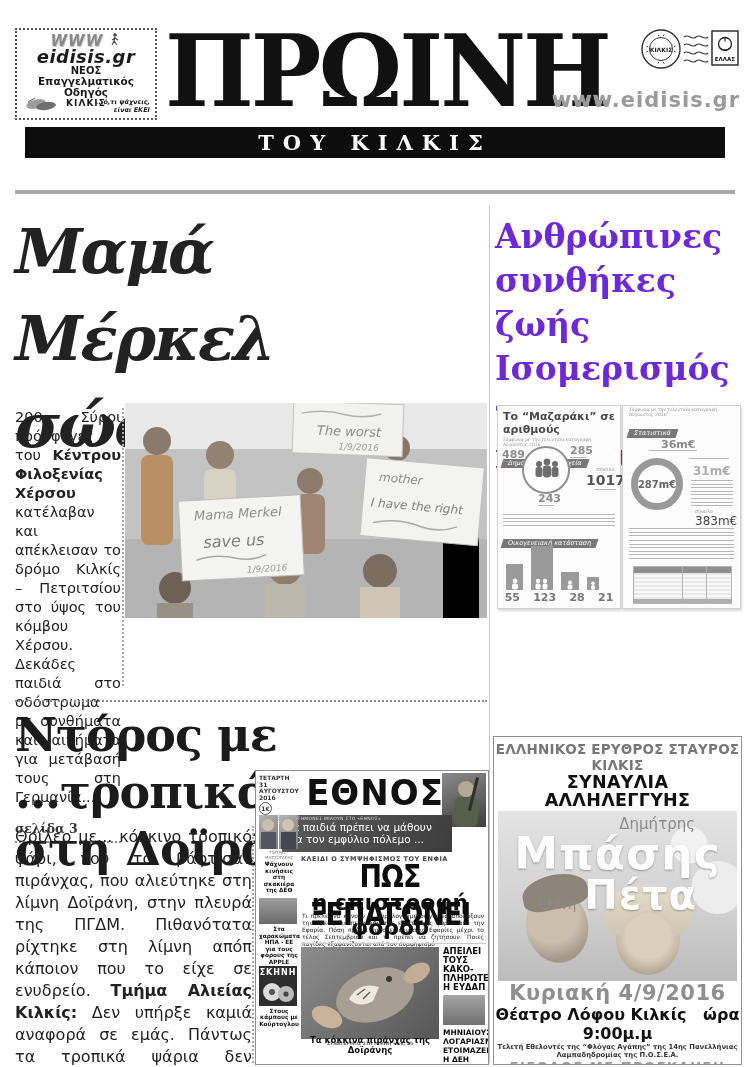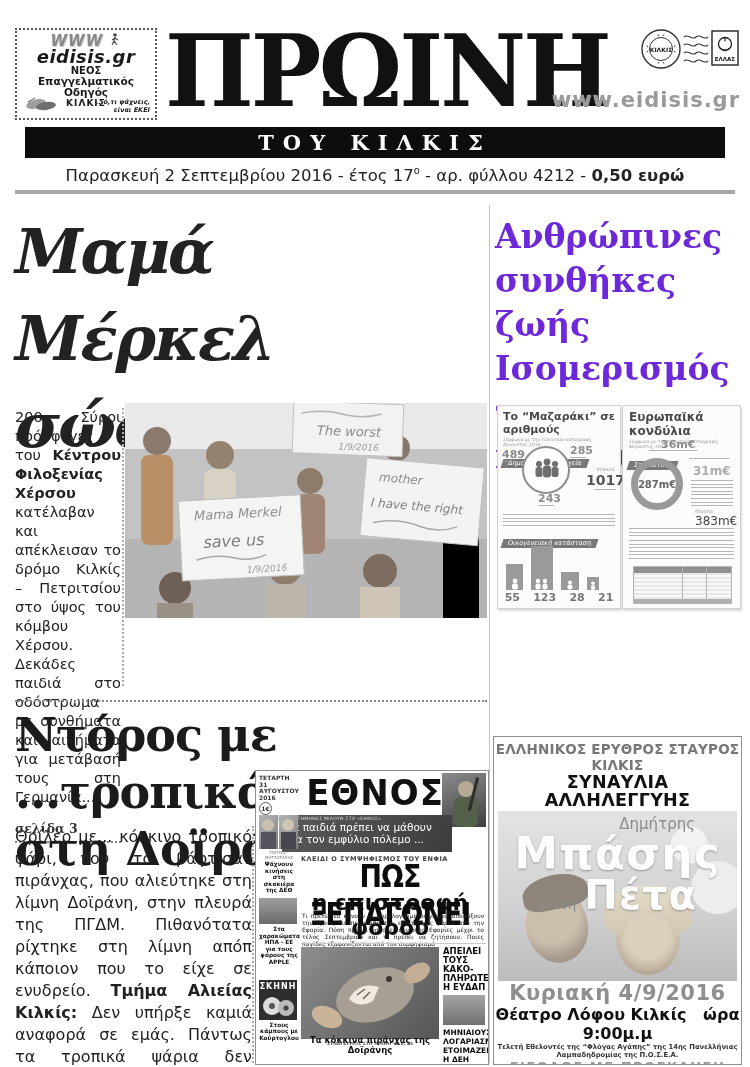--- a/index.html
+++ b/index.html
@@ -142,23 +142,20 @@
       <text x="85" y="33" text-anchor="middle" font-size="5.5" font-weight="bold" fill="#111" font-family="DejaVu Sans, sans-serif">ΕΛΛΑΣ</text>
     </svg>
   </div>
 
   <div class="abs website">www.eidisis.gr</div>
 
   <div class="abs blackbar">
     <span class="serif">ΤΟΥ ΚΙΛΚΙΣ</span>
   </div>
 
-  <div class="abs dateline">
-    <span>Παρασκευή 2 Σεπτεμβρίου 2016 - έτος 17</span><sup style="font-size:10px;">ο</sup><span> - αρ. φύλλου 4212 - </span><b>0,50 ευρώ</b>
-  </div>
 
   <div class="abs grayrule"></div>
 
   <div class="abs h-main serif">
     <div>Μαμά Μέρκελ</div>
     <div>σώσε μας...</div>
   </div>
 
   <div class="abs h-right serif">
     <div>Ανθρώπινες</div>
@@ -285,21 +282,20 @@
     </div>
     <div class="abs" style="left:0;top:185px;width:122px;display:flex;justify-content:space-around;">
       <span class="barnum">55</span>
       <span class="barnum">123</span>
       <span class="barnum">28</span>
       <span class="barnum">21</span>
     </div>
   </div>
 
   <div class="abs infobox" style="left:622px;top:405px;width:117px;height:202px;">
-    <div class="info-title" style="font-size:12px;padding:4px 6px 0 6px;">Ευρωπαϊκά κονδύλια</div>
     <div class="info-sub" style="padding:1px 6px;">Σύμφωνα με την τελευταία καταγραφή, Αύγουστος 2016</div>
     <div style="margin:2px 0 0 5px;"><span class="band"><span>Στατιστικά</span></span></div>
     <div class="abs num" style="left:38px;top:32px;font-size:11px;color:#8a8a8a;">36m€</div>
     <div class="abs ftxt" style="left:26px;top:44px;width:48px;height:4px;"></div>
     <div class="abs donut" style="left:8px;top:52px;">
       <span style="font-size:10px;font-weight:bold;color:#666;">287m€</span>
     </div>
     <div class="abs num" style="left:70px;top:58px;font-size:12px;color:#adadad;">31m€</div>
     <div class="abs ftxt" style="left:66px;top:52px;width:40px;height:3px;"></div>
     <div class="abs ftxt" style="left:68px;top:74px;width:42px;height:26px;"></div>
@@ -370,21 +366,21 @@
             </svg></div>
         <div class="gphoto" style="width:19px;height:34px;"><svg width="19" height="34">
               <circle cx="9" cy="10" r="6" fill="#cfc5b2"></circle>
               <rect x="2" y="17" width="15" height="17" fill="#46464e"></rect>
             </svg></div>
       </div>
       <div style="font-size:4px;color:#777;text-align:center;margin-top:1px;">ΤΣΙΠΡΑΣ - ΜΗΤΣΟΤΑΚΗΣ</div>
       <div class="eth-side" style="margin-top:1px;">Ψάχνουν κινήσεις στη σκακιέρα της ΔΕΘ</div>
       <div class="gphoto" style="width:38px;height:26px;margin-top:4px;background:linear-gradient(180deg,#9e9e9e,#6b6b6b);"></div>
       <div class="eth-side" style="margin-top:2px;">Στα χαρακώματα ΗΠΑ - ΕΕ για τους φόρους της APPLE</div>
-      <div style="width:38px;height:40px;margin-top:14px;background:#2e2e2e;position:relative;">
+      <div style="width:38px;height:40px;margin-top:0;background:#2e2e2e;position:relative;">
         <div style="color:#fff;font-size:8px;font-weight:bold;text-align:center;padding-top:2px;letter-spacing:1px;">ΣΚΗΝΗ</div>
         <svg width="38" height="26" style="position:absolute;left:0;top:13px;">
             <circle cx="13" cy="13" r="9" fill="#ddd"></circle>
             <circle cx="13" cy="13" r="3" fill="#555"></circle>
             <circle cx="27" cy="15" r="8" fill="#bbb"></circle>
             <circle cx="27" cy="15" r="2.6" fill="#444"></circle>
           </svg>
       </div>
       <div class="eth-side" style="margin-top:2px;">Στους κάμπους με Κούρτογλου</div>
     </div>

